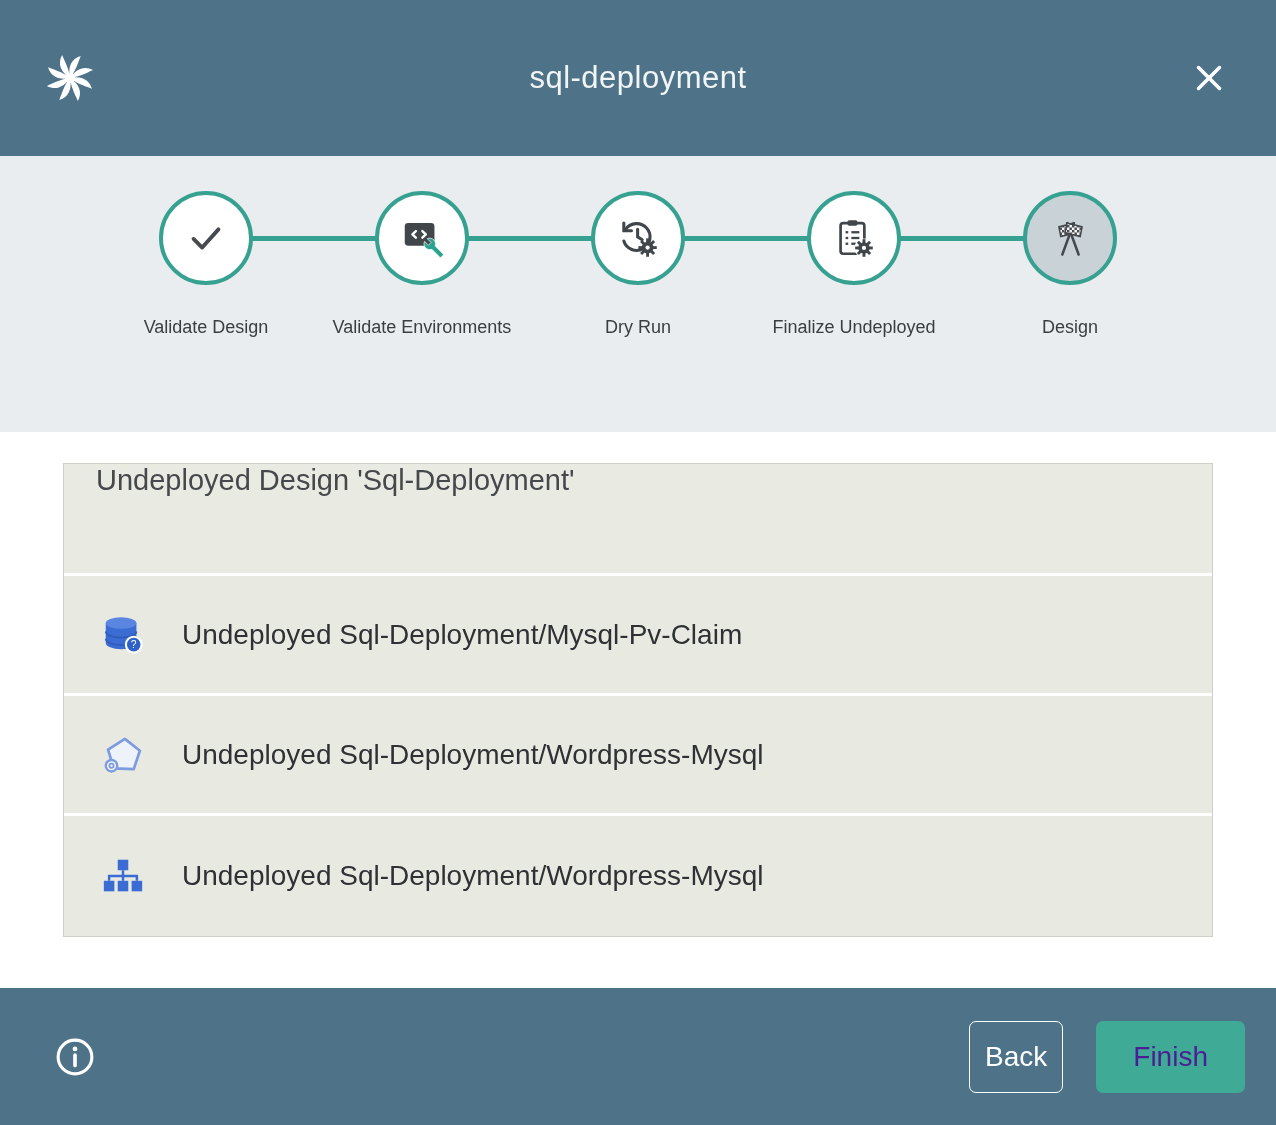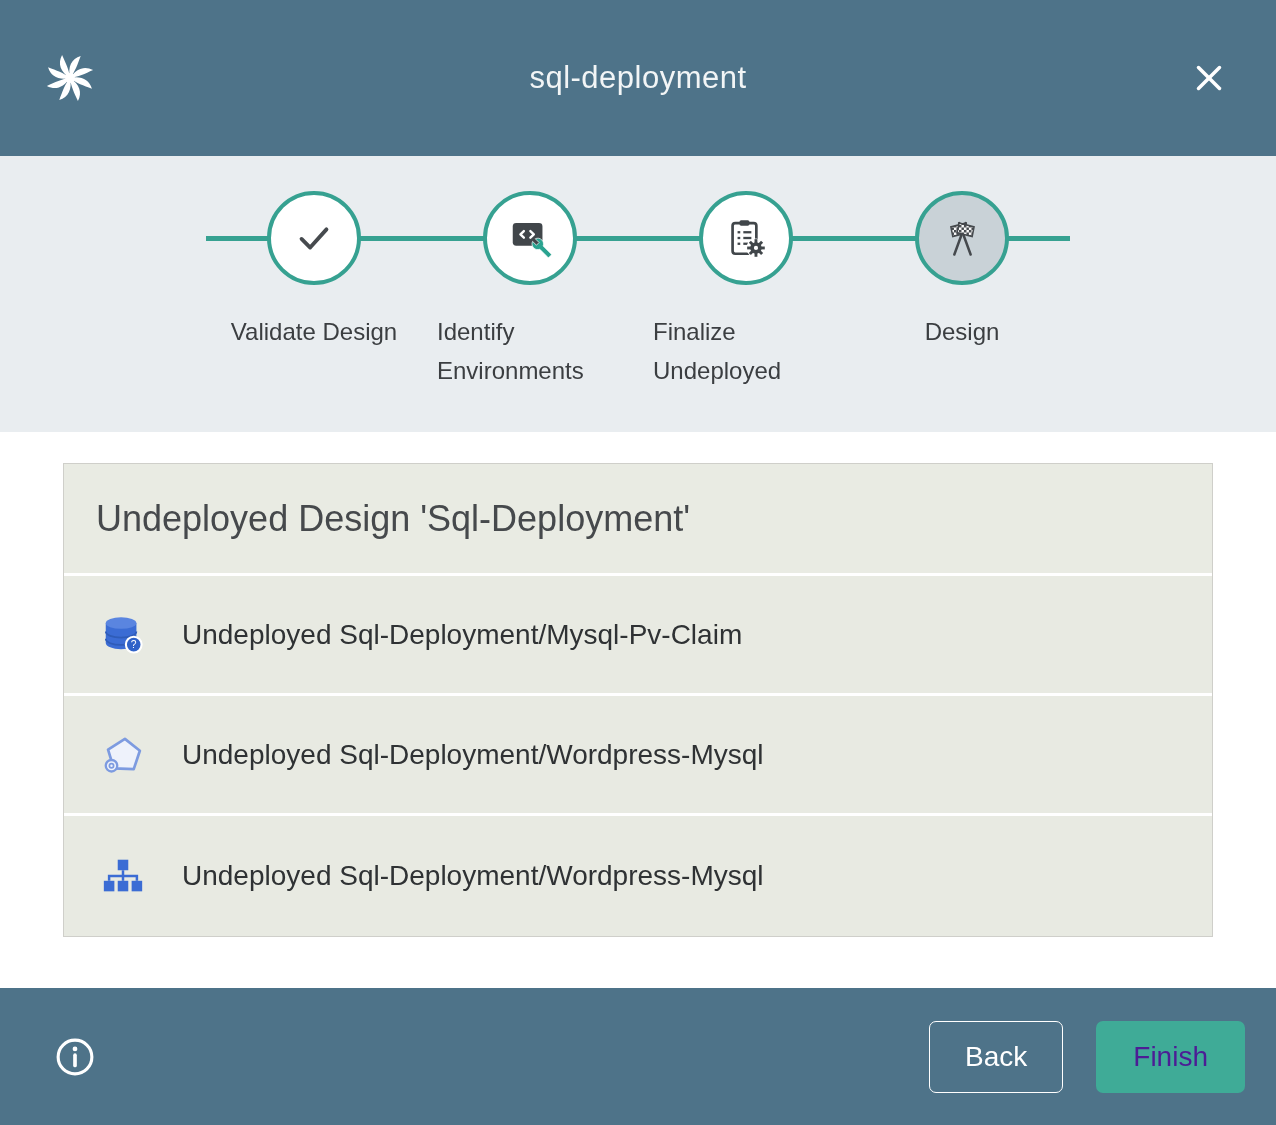--- a/index.html
+++ b/index.html
@@ -28,51 +28,51 @@
     position: absolute; top: 80px; left: 206px; width: 864px; height: 5px;
     background: #36a191; z-index: 0;
   }
   .step { width: 216px; display: flex; flex-direction: column; align-items: center; position: relative; z-index: 1; }
   .circle {
     width: 94px; height: 94px; border-radius: 50%; border: 4.5px solid #36a191;
     background: #fff; display: flex; align-items: center; justify-content: center;
   }
   .step.active .circle { background: #c9d2d7; }
   .step-label {
-    margin-top: 28px; font-size: 24px; color: #3b3e41; text-align: left;
+    margin-top: 28px; font-size: 18px; color: #3b3e41; text-align: left;
     max-width: 186px; line-height: 1.62;
   }
 
   
   .content { flex: 1; background: #fff; padding: 31px 63px 0; }
   .panel { border: 1px solid #cfcfca; background: #fff; }
   .panel-head {
-    background: #e9ebe3; height: 112px; display: flex; align-items: center;
-    padding: 0 32px; font-size: 36px; color: #46494c; border-bottom: 3px solid #fff;
+    background: #e9ebe3; height: 112px; display: flex; 
+    padding: 0 32px; font-size: 29px; color: #46494c; border-bottom: 3px solid #fff;
   }
   .panel-item {
     background: #e8eae2; height: 120px; display: flex; align-items: center;
     padding: 0 36px; gap: 36px; font-size: 28px; color: #2f3234;
     border-bottom: 3px solid #fff;
   }
   .panel-item:last-child { border-bottom: none; }
   .item-icon { width: 46px; height: 46px; flex: none; display: flex; align-items: center; justify-content: center; }
 
   
   .footer {
     height: 137px; flex: none; background: #4e7389;
     display: flex; align-items: center; padding: 0 31px;
   }
   .info-btn { margin-left: 22px; background: none; border: none; cursor: pointer; line-height: 0; padding: 0; }
   .spacer { flex: 1; }
   .btn {
     height: 72px; border-radius: 7px; font-size: 28px;
     font-family: "Liberation Sans", sans-serif; cursor: pointer;
   }
-  .back-btn { border: 1.5px solid #fff; background: transparent; color: #fff; padding: 0 35px; }
+  .back-btn { border: 1.5px solid #fff; background: transparent; color: #fff; padding: 0 15px; }
   .finish-btn { border: none; background: #3fab97; color: #4c1d95; padding: 0 37px; margin-left: 33px; }
 
   svg { display: block; }
 </style>
 </head>
 <body>
 
 <div class="modal">
 
   <div class="header">
@@ -121,23 +121,45 @@
         <div class="circle">
           <svg width="46" height="46" viewBox="0 0 24 24">
             <rect x="3" y="4.2" width="15.5" height="11.8" rx="1.8" fill="#41464a"></rect>
             <path d="M8.8 8.4 L7 10.1 L8.8 11.8" stroke="#ffffff" stroke-width="1.25" fill="none" stroke-linecap="round" stroke-linejoin="round"></path>
             <path d="M12.2 8.4 L14 10.1 L12.2 11.8" stroke="#ffffff" stroke-width="1.25" fill="none" stroke-linecap="round" stroke-linejoin="round"></path>
             <g transform="translate(12.6,11.6) scale(0.46)">
               <path d="M22.7 19l-9.1-9.1c.9-2.3.4-5-1.5-6.9-2-2-5-2.4-7.4-1.3L9 6 6 9 1.6 4.7C.4 7.1.9 10.1 2.9 12.1c1.9 1.9 4.6 2.4 6.9 1.5l9.1 9.1c.4.4 1 .4 1.4 0l2.3-2.3c.5-.4.5-1.1.1-1.4z" fill="#2aa390" stroke="#ffffff" stroke-width="0.8"></path>
             </g>
           </svg>
         </div>
-        <div class="step-label">Identify Environments</div>
-      </div>
-
+        <div class="step-label">Validate Environments</div>
+      </div>
+
+      <div class="step">
+        <div class="circle">
+          <svg width="46" height="46" viewBox="0 0 24 24">
+            <g stroke="#41464a" stroke-width="1.6" fill="none" stroke-linecap="round">
+              <path d="M5.6 7.4 A7 7 0 1 1 4.6 13.6"></path>
+              <path d="M4.6 4.2 L4.6 8.2 L8.6 8.2"></path>
+              <path d="M11.8 7.4 L11.8 11.4 L14.2 12.9"></path>
+            </g>
+            <g>
+              <g stroke="#41464a" stroke-width="1.5">
+                <line x1="17" y1="12.2" x2="17" y2="21.8"></line>
+                <line x1="12.2" y1="17" x2="21.8" y2="17"></line>
+                <line x1="13.6" y1="13.6" x2="20.4" y2="20.4"></line>
+                <line x1="20.4" y1="13.6" x2="13.6" y2="20.4"></line>
+              </g>
+              <circle cx="17" cy="17" r="3.1" fill="#41464a"></circle>
+              <circle cx="17" cy="17" r="1.1" fill="#ffffff"></circle>
+            </g>
+          </svg>
+        </div>
+        <div class="step-label">Dry Run</div>
+      </div>
 
       <div class="step">
         <div class="circle">
           <svg width="46" height="46" viewBox="0 0 24 24">
             <g stroke="#41464a" stroke-width="1.4" fill="none">
               <rect x="5" y="4.2" width="12.4" height="16" rx="1.4"></rect>
             </g>
             <rect x="8.6" y="2.8" width="5.2" height="2.8" rx="0.9" fill="#41464a"></rect>
             <g stroke="#41464a" stroke-width="1.2">
               <line x1="7.6" y1="9" x2="9" y2="9"></line>

